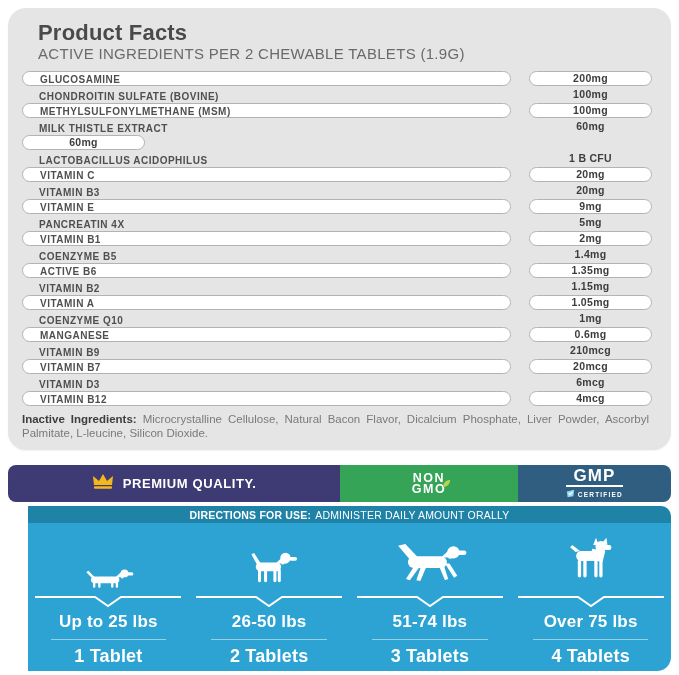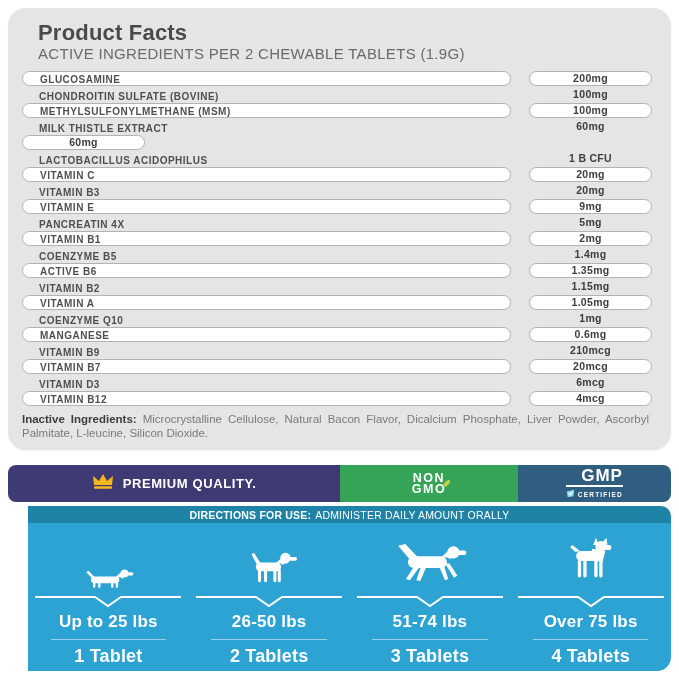--- a/index.html
+++ b/index.html
@@ -52,21 +52,21 @@
     display:flex;margin:15px 8px 0 8px;height:37px;
   }
   .badge{display:flex;align-items:center;justify-content:center;color:#fff;}
   .badge-premium{flex:0 0 50.1%;background:var(--c-purple);border-radius:8px 0 0 8px;gap:9px;}
   .badge-premium .label{font-size:13px;font-weight:800;letter-spacing:.6px;text-align:center;}
   .badge-nongmo{flex:0 0 26.8%;background:var(--c-green);}
   .nongmo-lines{text-align:center;font-weight:800;font-size:12.5px;line-height:11px;letter-spacing:1.5px;}
   .gmo-wrap{position:relative;display:inline-block;}
   .gmo-leaf{position:absolute;right:-5px;top:-5px;}
   .badge-gmp{flex:1;background:var(--c-steel);border-radius:0 8px 8px 0;}
-  .gmp-box{text-align:right;}
+  .gmp-box{text-align:center;}
   .gmp-label{font-size:17px;line-height:16px;font-weight:800;letter-spacing:1px;}
   .gmp-certified{
     display:flex;align-items:center;justify-content:center;gap:3px;
     border-top:2px solid #ffffff;margin-top:1px;padding-top:2px;
     font-size:6.5px;font-weight:700;letter-spacing:1.2px;
   }
 
   
   .directions-wrap{
     margin:4px 8px 0 8px;border-radius:10px 10px 14px 14px;overflow:hidden;padding-left:20px;

